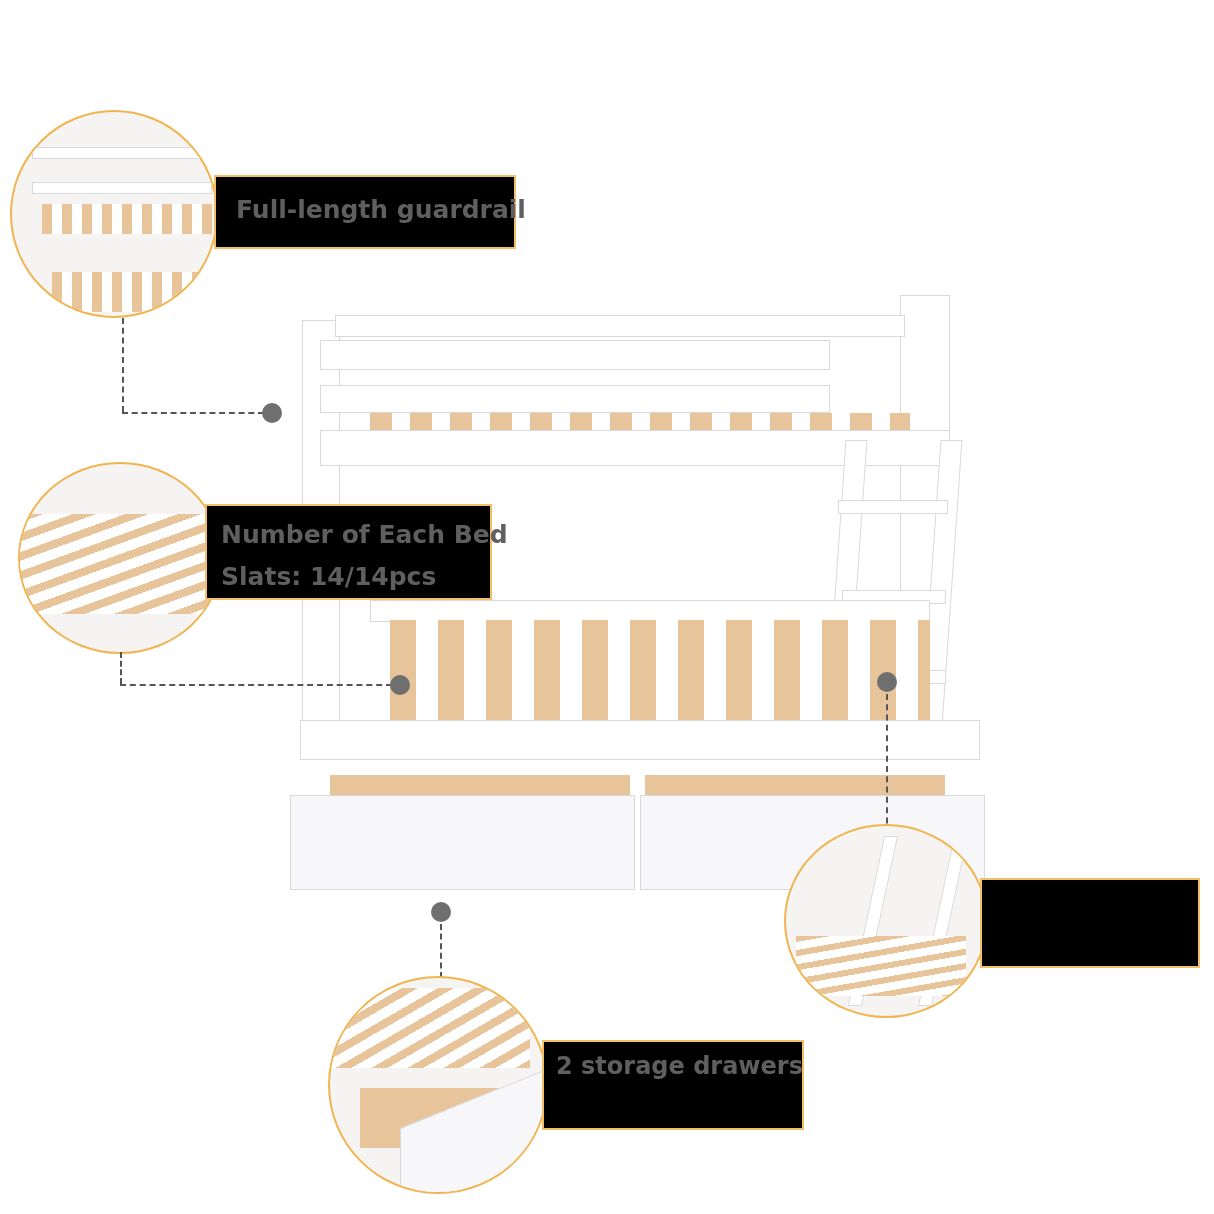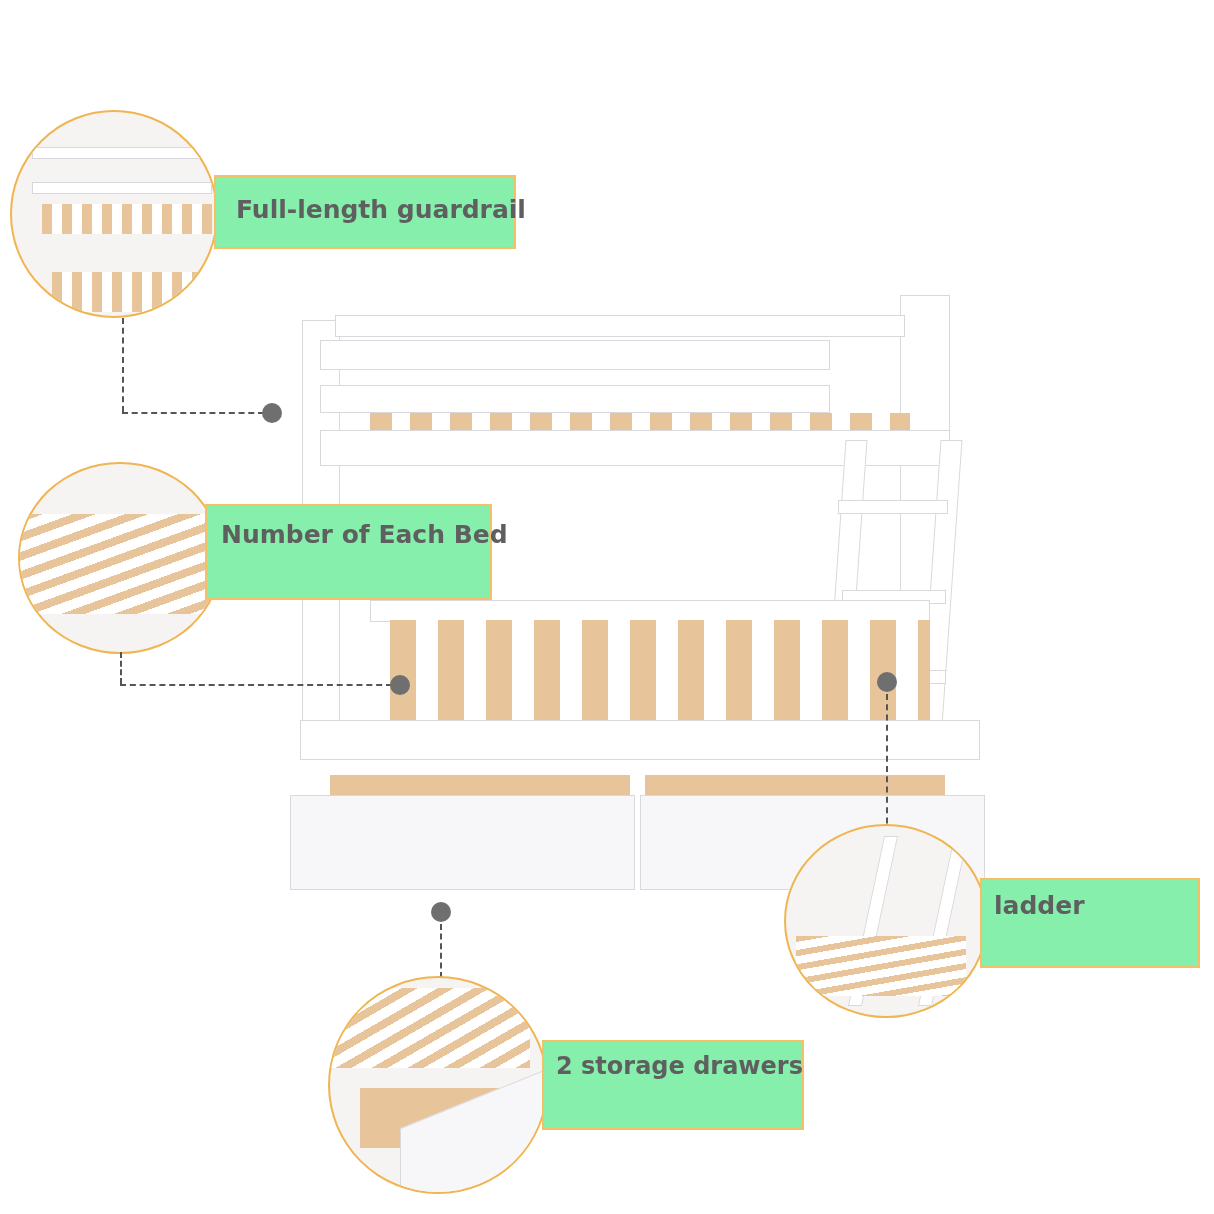--- a/index.html
+++ b/index.html
@@ -1,19 +1,19 @@
 <!DOCTYPE html>
 <html><head>
 <meta charset="utf-8">
 <style>
   html,body{margin:0;padding:0;background:#fff;}
   body{width:1214px;height:1214px;position:relative;overflow:hidden;font-family:"DejaVu Sans",sans-serif;}
   .abs{position:absolute;}
   .circle{position:absolute;border:2px solid #f0b550;border-radius:50%;background:#f5f4f2;overflow:hidden;}
-  .label{position:absolute;border:2px solid #f3bf67;background:#86efac;color:#5f5f5f;font-weight:bold;box-sizing:border-box;}
+  .label{position:absolute;border:2px solid #f3bf67;background:#000000;color:#5f5f5f;font-weight:bold;box-sizing:border-box;}
   .label span{display:block;white-space:nowrap;}
   .dot{position:absolute;width:20px;height:20px;border-radius:50%;background:#6f6f6f;}
   .dash-h{position:absolute;border-top:2px dashed #555;height:0;}
   .dash-v{position:absolute;border-left:2px dashed #555;width:0;}
   .white{background:#ffffff;border:1px solid #d9d9dd;box-sizing:border-box;}
   .wood{background:#e7c49a;}
 </style>
 </head>
 <body>
 
@@ -61,35 +61,35 @@
 </div>
 <div class="dash-v" style="left:122px;top:318px;height:94px;"></div>
 <div class="dash-h" style="left:122px;top:412px;width:142px;"></div>
 <div class="dot" style="left:262px;top:403px;"></div>
 
 <div class="circle" style="left:18px;top:462px;width:200px;height:188px;">
   <div class="abs" style="left:0;top:50px;width:200px;height:100px;background:repeating-linear-gradient(160deg,#e7c49a 0 8px,#fff 8px 18px);"></div>
 </div>
 <div class="label" style="left:205px;top:504px;width:287px;height:96px;padding:8px 0 0 14px;font-size:25px;line-height:42px;">
   <span>Number of Each Bed</span>
+  <span>Slats: 14/14pcs</span>
 </div>
 <div class="dash-v" style="left:120px;top:652px;height:32px;"></div>
 <div class="dash-h" style="left:120px;top:684px;width:272px;"></div>
 <div class="dot" style="left:390px;top:675px;"></div>
 
 <div class="dot" style="left:877px;top:672px;"></div>
 <div class="dash-v" style="left:886px;top:694px;height:150px;"></div>
 
 <div class="circle" style="left:784px;top:824px;width:200px;height:190px;">
   <div class="abs white" style="left:80px;top:10px;width:14px;height:170px;transform:skewX(-12deg);"></div>
   <div class="abs white" style="left:150px;top:10px;width:14px;height:170px;transform:skewX(-12deg);"></div>
   <div class="abs" style="left:10px;top:110px;width:170px;height:60px;background:repeating-linear-gradient(170deg,#e7c49a 0 6px,#fff 6px 14px);"></div>
 </div>
 <div class="label" style="left:980px;top:878px;width:220px;height:90px;padding:4px 0 0 12px;font-size:25px;line-height:44px;">
-  <span>ladder</span>
 </div>
 
 <div class="dot" style="left:431px;top:902px;"></div>
 <div class="dash-v" style="left:440px;top:924px;height:54px;"></div>
 <div class="circle" style="left:328px;top:976px;width:216px;height:214px;">
   <div class="abs" style="left:0;top:10px;width:200px;height:80px;background:repeating-linear-gradient(150deg,#e7c49a 0 8px,#fff 8px 18px);"></div>
   <div class="abs wood" style="left:30px;top:110px;width:160px;height:60px;"></div>
   <div class="abs white" style="left:70px;top:120px;width:150px;height:90px;transform:skewY(-22deg);background:#f7f7fa;"></div>
 </div>
 <div class="label" style="left:542px;top:1040px;width:262px;height:90px;padding:2px 0 15px 12px;font-size:24px;line-height:44px;">

